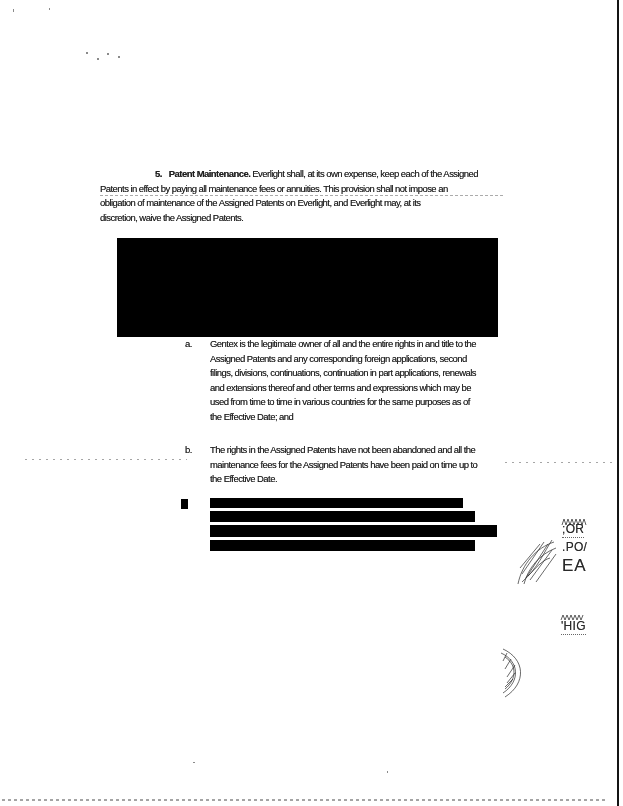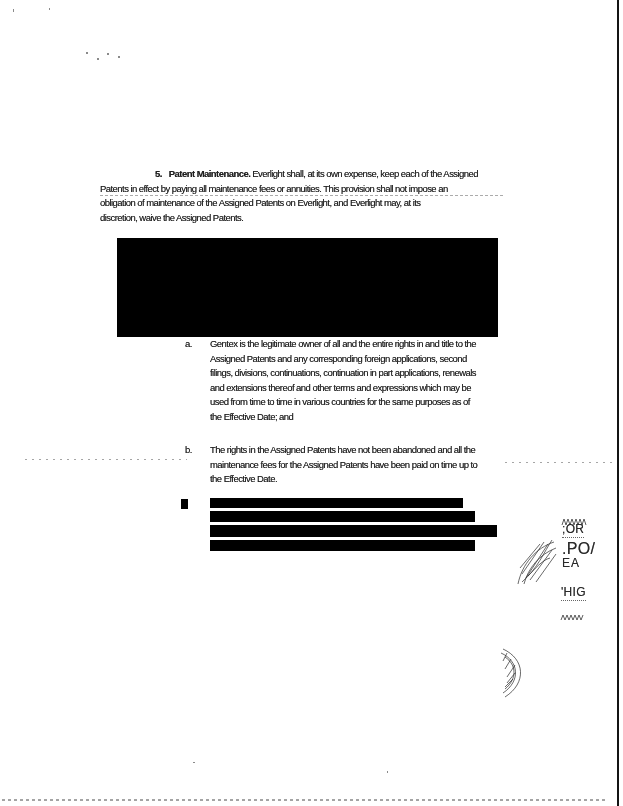--- a/index.html
+++ b/index.html
@@ -47,23 +47,23 @@
   .bars-container { margin-left:29px; }
   .bar { background:#000; margin-bottom:3px; }
 
   .page-label { margin-top:26px; margin-left:164px; letter-spacing:-0.3px; }
 
   
   .frag { position:absolute; color:#2a2a2a; text-shadow:0 0 0.4px rgba(40,40,40,.6); }
   .frag-sm { font-size:12px; letter-spacing:0.3px; }
   .frag-underline { border-bottom:1px dotted #666; padding-bottom:1px; }
   #frag1 { left:562px; top:522px; }
-  #frag2 { left:562px; top:540px; font-size:16px; }
-  #fragEA { left:562px; top:556px; font-size:12px; letter-spacing:1px; }
-  #frag3 { left:561px; top:585px; }
+  #frag2 { left:562px; top:540px; font-size:12px; }
+  #fragEA { left:562px; top:556px; font-size:17px; letter-spacing:1px; }
+  #frag3 { left:561px; top:619px; }
   #sq1 { left:561px; top:512px; }
   #sq2 { left:560px; top:607px; }
 
   
   #scribble1 { position:absolute; left:514px; top:538px; }
   #scribble2 { position:absolute; left:497px; top:647px; }
 
   
   .scan-line { position:absolute; left:617px; top:0; width:2px; height:806px; background:#141414; }
   .dotline { position:absolute; height:1px;

